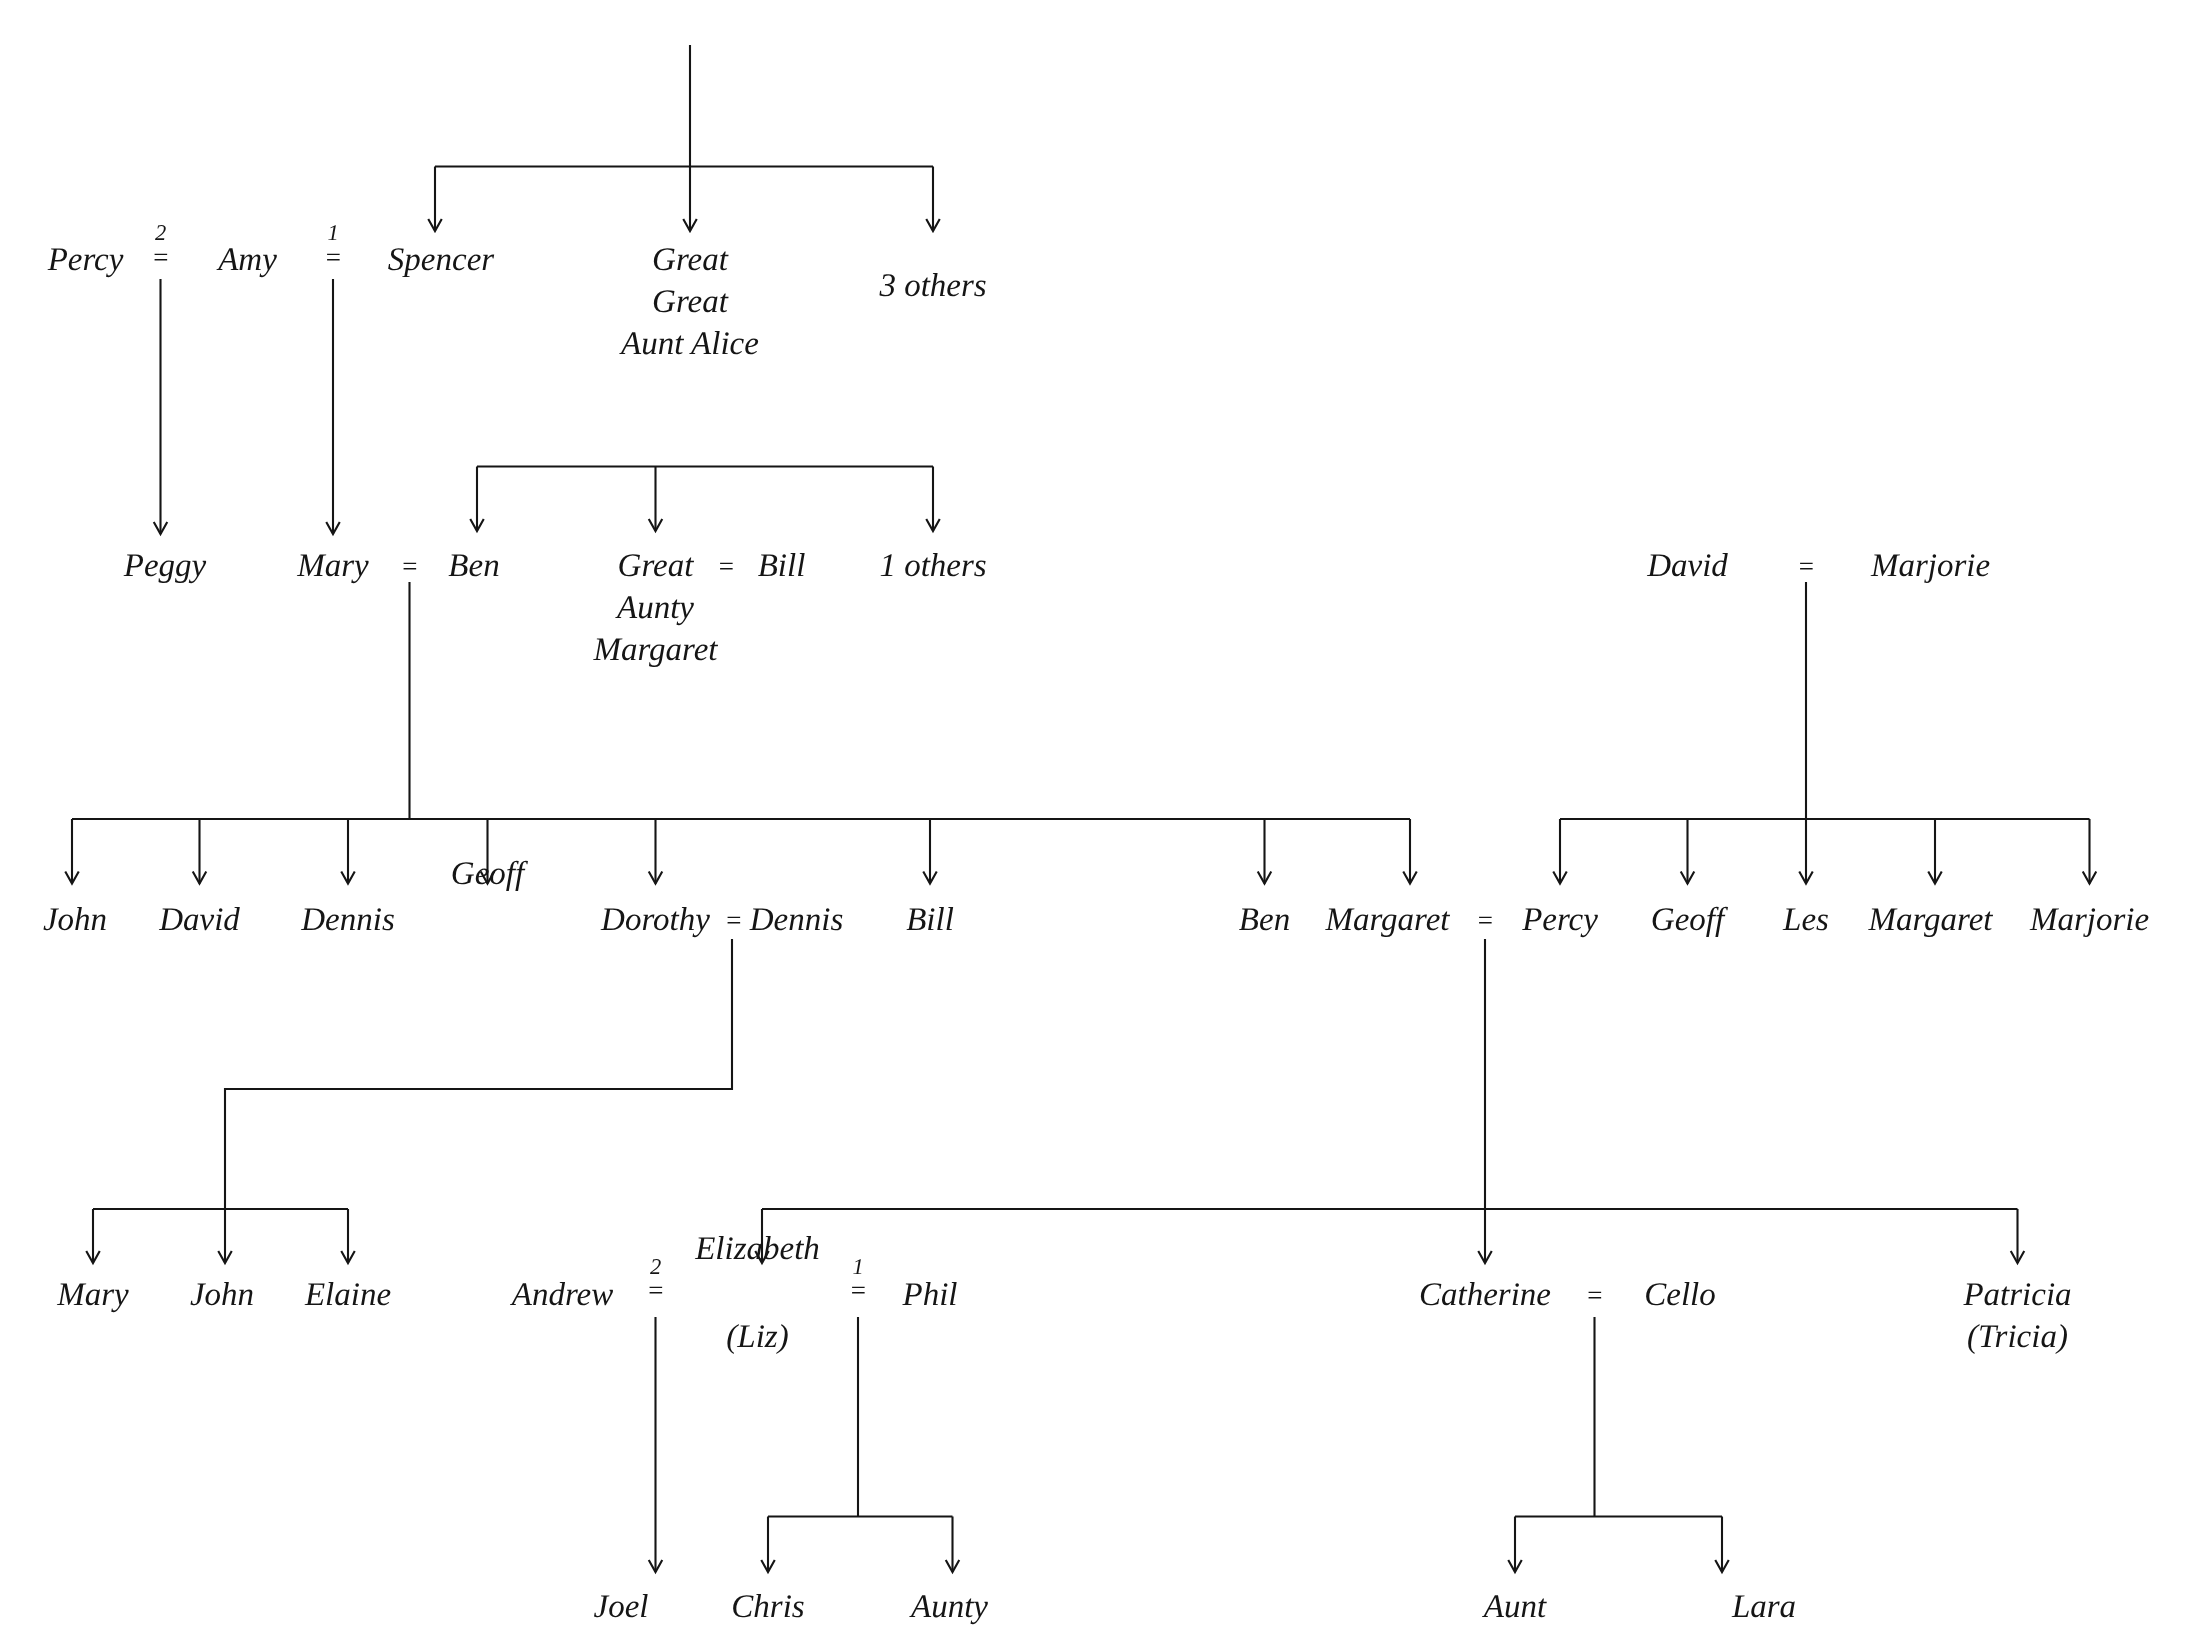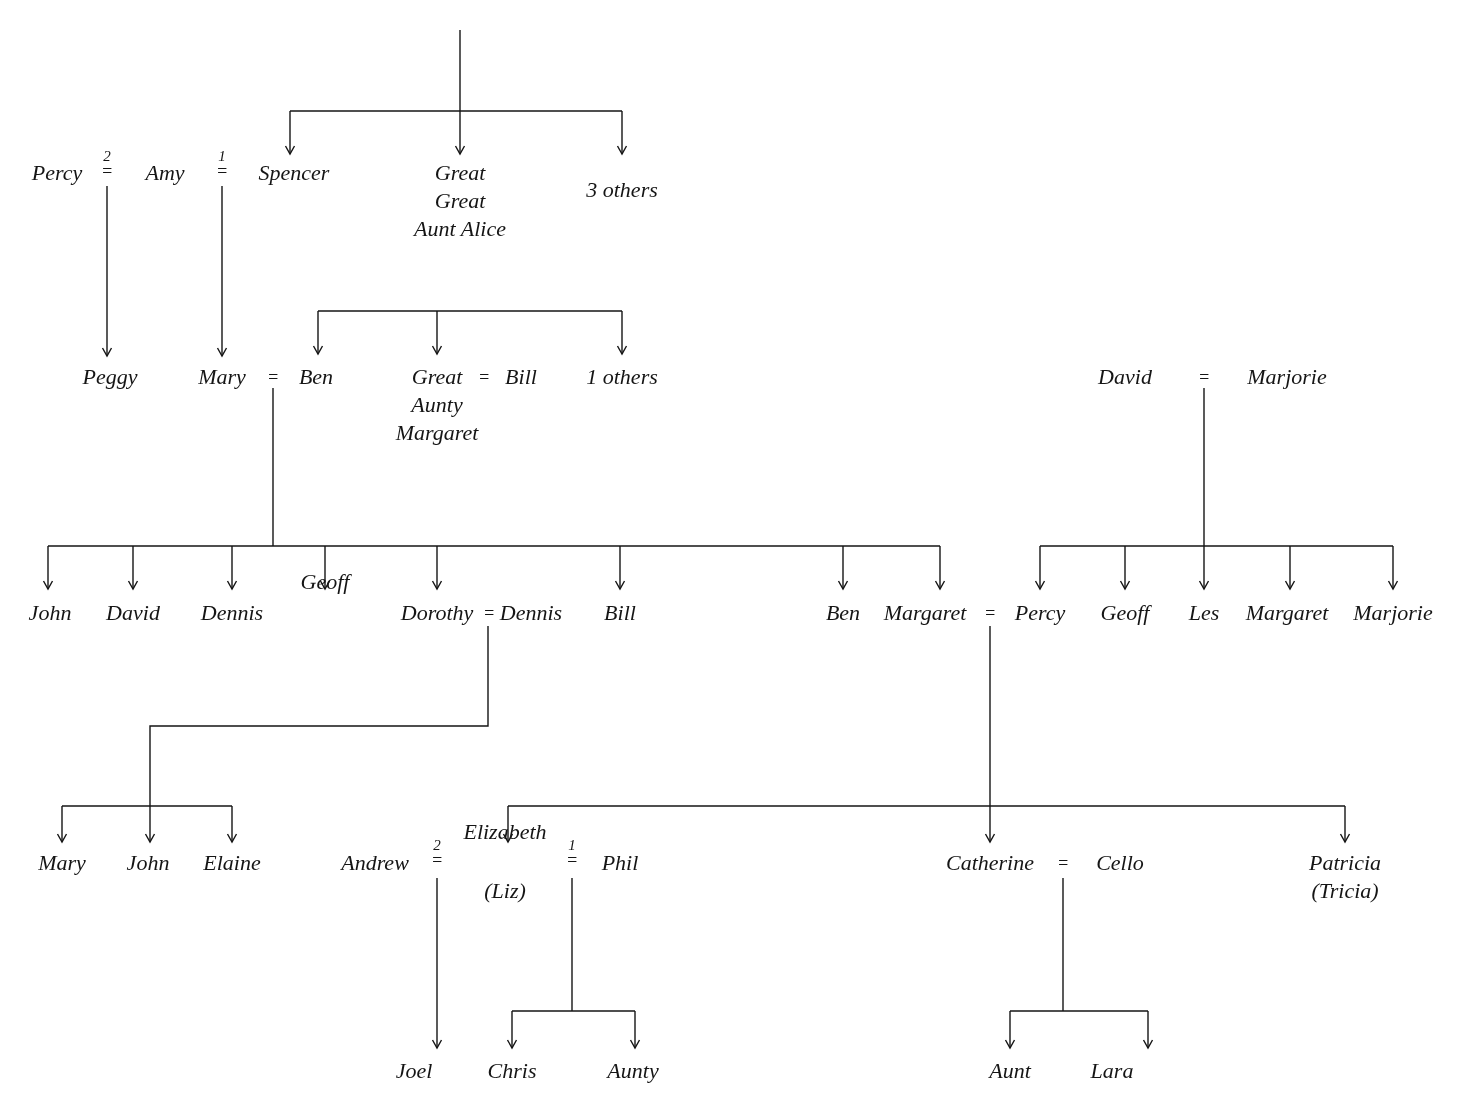--- a/index.html
+++ b/index.html
@@ -169,15 +169,15 @@
   <span class="name" style="left:990px;top:833px">Catherine</span>
   <span class="eq" style="left:1063px;top:833px">=</span>
   <span class="name" style="left:1120px;top:833px">Cello</span>
   <span class="name" style="left:1345px;top:833px">Patricia</span>
   <span class="name" style="left:1345px;top:861px">(Tricia)</span>
 
   <span class="name" style="left:414px;top:1041px">Joel</span>
   <span class="name" style="left:512px;top:1041px">Chris</span>
   <span class="name" style="left:633px;top:1041px">Aunty</span>
   <span class="name" style="left:1010px;top:1041px">Aunt</span>
-  <span class="name" style="left:1112px;top:1041px">Lara</span>
+  <span class="name" style="left:1176px;top:1041px">Lara</span>
 
 </div>
 
 </body></html>

